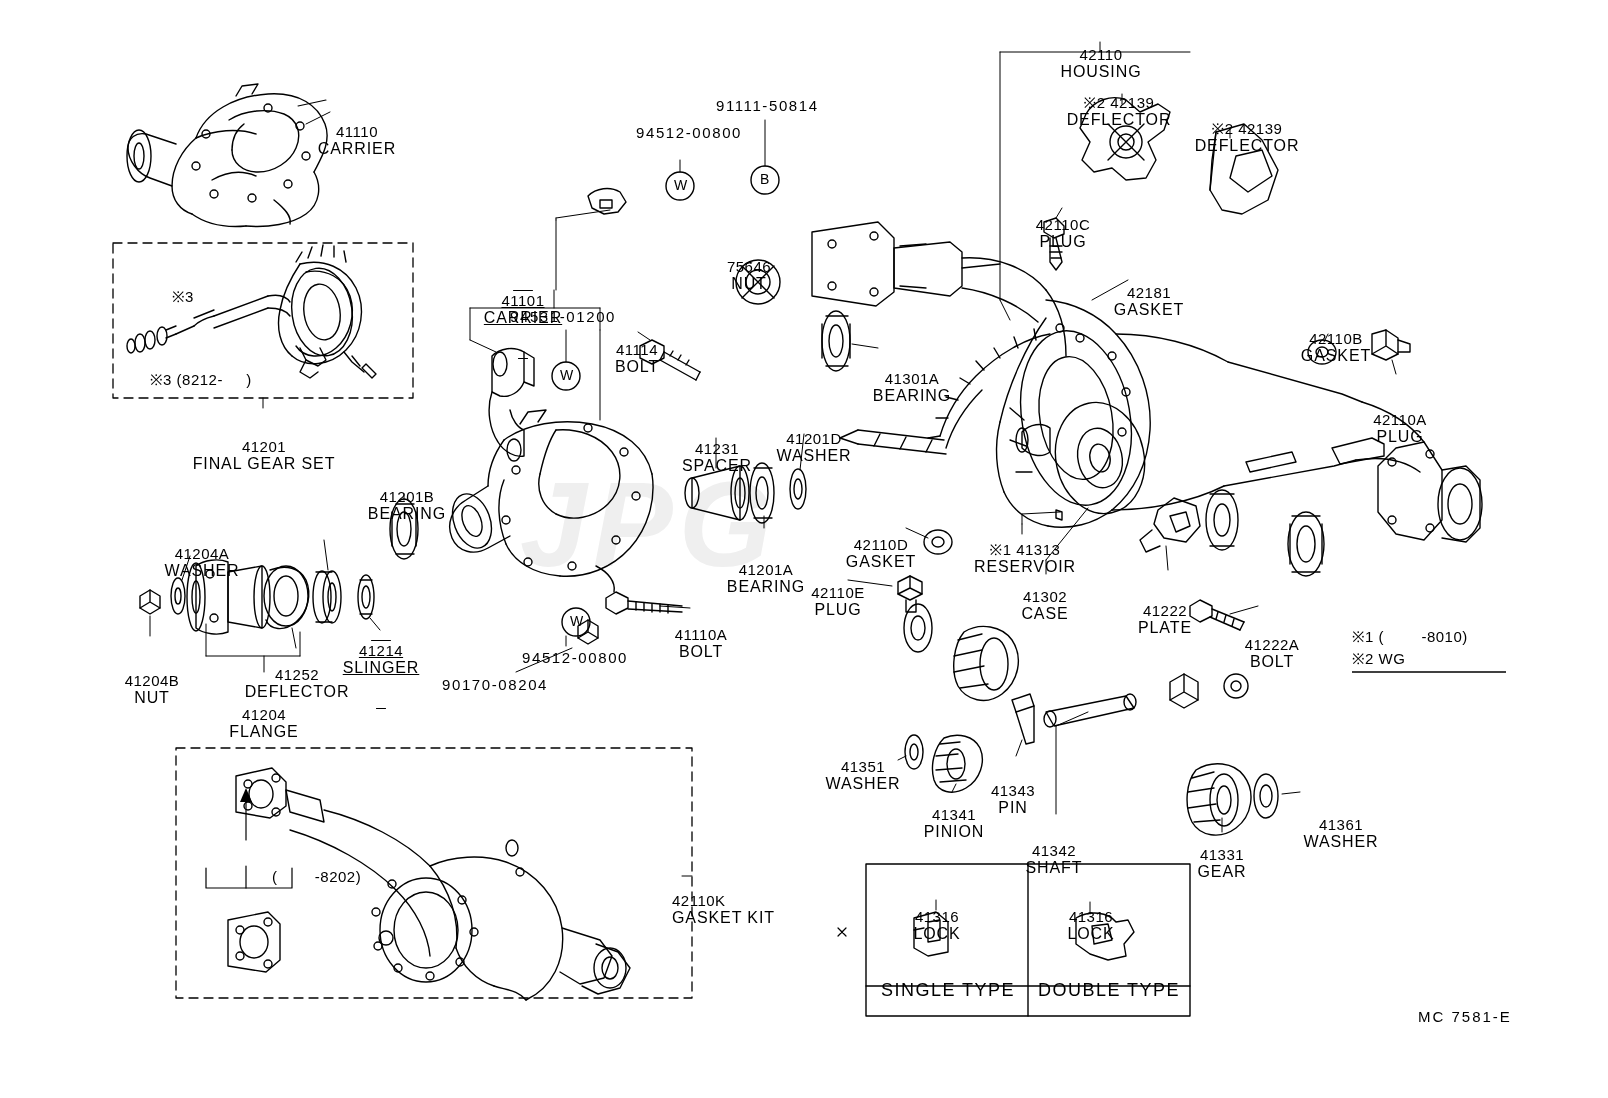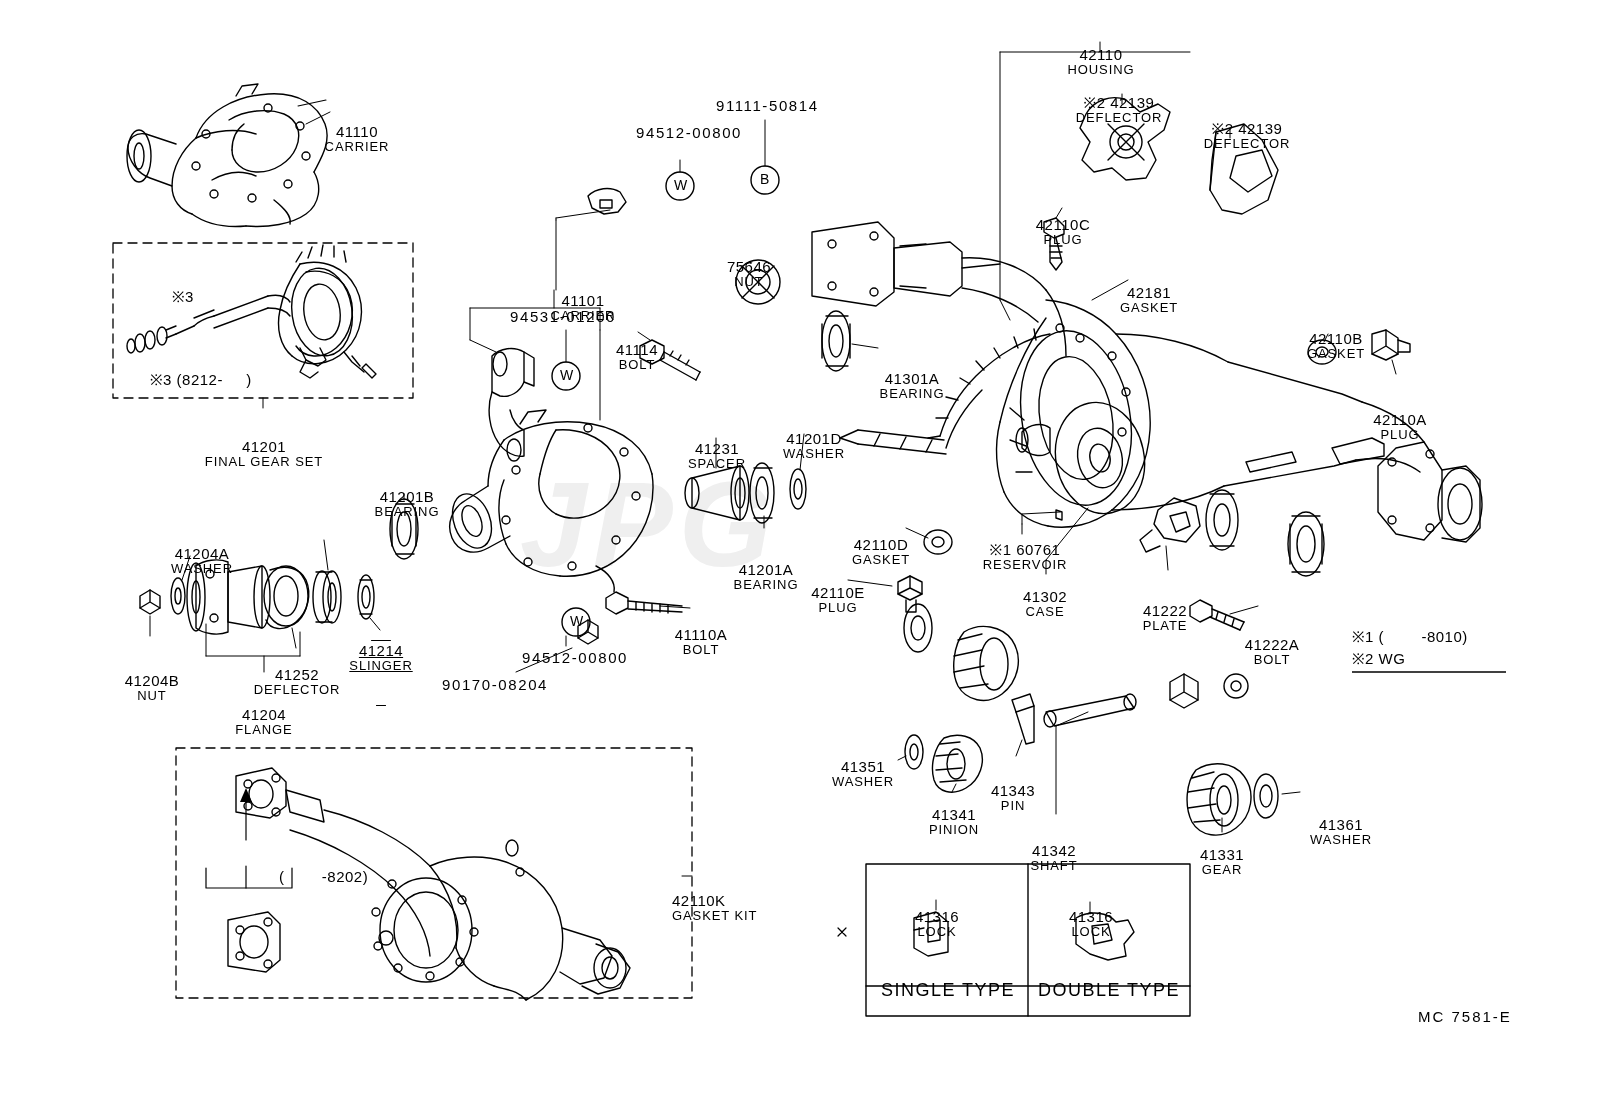--- a/index.html
+++ b/index.html
@@ -29,21 +29,21 @@
     letter-spacing: 0.5px;
     color: #000;
   }
   .lbl .num {
     display: block;
     font-size: 15px;
     font-weight: 400;
   }
   .lbl .sub {
     display: block;
-    font-size: 13px;
+    font-size: 16px;
     letter-spacing: 0.9px;
   }
   .plaintext {
     position: absolute;
     font-size: 15px;
     white-space: pre;
     letter-spacing: 0.5px;
   }
   .code {
     position: absolute;
@@ -612,21 +612,21 @@
   <div class="lbl" style="left:236px; top:632px; width:122px;">
     <span class="num">41252</span><span class="sub">DEFLECTOR</span>
   </div>
   <div class="lbl" style="left:330px; top:608px; width:102px;text-decoration:underline;">
     <span class="num">41214</span><span class="sub">SLINGER</span>
   </div>
   <div class="lbl" style="left:352px; top:454px; width:110px;">
     <span class="num">41201B</span><span class="sub">BEARING</span>
   </div>
 
-  <div class="lbl" style="left:532px; top:258px; width:102px;">
+  <div class="lbl" style="left:472px; top:258px; width:102px;text-decoration:underline;">
     <span class="num">41101</span><span class="sub">CARRIER</span>
   </div>
   <div class="code" style="left:510px; top:308px;">94531-01200</div>
   <div class="lbl" style="left:598px; top:307px; width:78px;">
     <span class="num">41114</span><span class="sub">BOLT</span>
   </div>
   <div class="lbl" style="left:656px; top:592px; width:90px;">
     <span class="num">41110A</span><span class="sub">BOLT</span>
   </div>
   <div class="code" style="left:636px; top:124px;">94512-00800</div>
@@ -671,21 +671,21 @@
   <div class="lbl" style="left:1348px; top:377px; width:104px;">
     <span class="num">42110A</span><span class="sub">PLUG</span>
   </div>
   <div class="lbl" style="left:826px; top:502px; width:110px;">
     <span class="num">42110D</span><span class="sub">GASKET</span>
   </div>
   <div class="lbl" style="left:786px; top:550px; width:104px;">
     <span class="num">42110E</span><span class="sub">PLUG</span>
   </div>
   <div class="lbl" style="left:962px; top:507px; width:126px;">
-    <span class="num"><span>※1</span> <span>60761</span></span><span class="sub">RESERVOIR</span>
+    <span class="num"><span>※1</span> <span>41313</span></span><span class="sub">RESERVOIR</span>
   </div>
   <div class="lbl" style="left:996px; top:554px; width:98px;">
     <span class="num">41302</span><span class="sub">CASE</span>
   </div>
   <div class="lbl" style="left:1116px; top:568px; width:98px;">
     <span class="num">41222</span><span class="sub">PLATE</span>
   </div>
   <div class="lbl" style="left:1222px; top:602px; width:100px;">
     <span class="num">41222A</span><span class="sub">BOLT</span>
   </div>
@@ -703,21 +703,21 @@
   </div>
   <div class="lbl" style="left:1176px; top:812px; width:92px;">
     <span class="num">41331</span><span class="sub">GEAR</span>
   </div>
   <div class="lbl" style="left:1292px; top:782px; width:98px;">
     <span class="num">41361</span><span class="sub">WASHER</span>
   </div>
   <div class="lbl" style="left:672px; top:858px; width:116px; text-align:left;">
     <span class="num">42110K</span><span class="sub">GASKET KIT</span>
   </div>
-  <div class="plaintext" style="left:240px; top:868px;padding-left:39px;">(        -8202)</div>
+  <div class="plaintext" style="left:233px; top:868px;padding-left:39px;">(        -8202)</div>
 
   <div class="lbl" style="left:896px; top:874px; width:82px;">
     <span class="num">41316</span><span class="sub">LOCK</span>
   </div>
   <div class="lbl" style="left:1050px; top:874px; width:82px;">
     <span class="num">41316</span><span class="sub">LOCK</span>
   </div>
   <div class="boxlabel" style="left:876px; top:980px; width:144px;">SINGLE TYPE</div>
   <div class="boxlabel" style="left:1036px; top:980px; width:146px;">DOUBLE TYPE</div>
 

